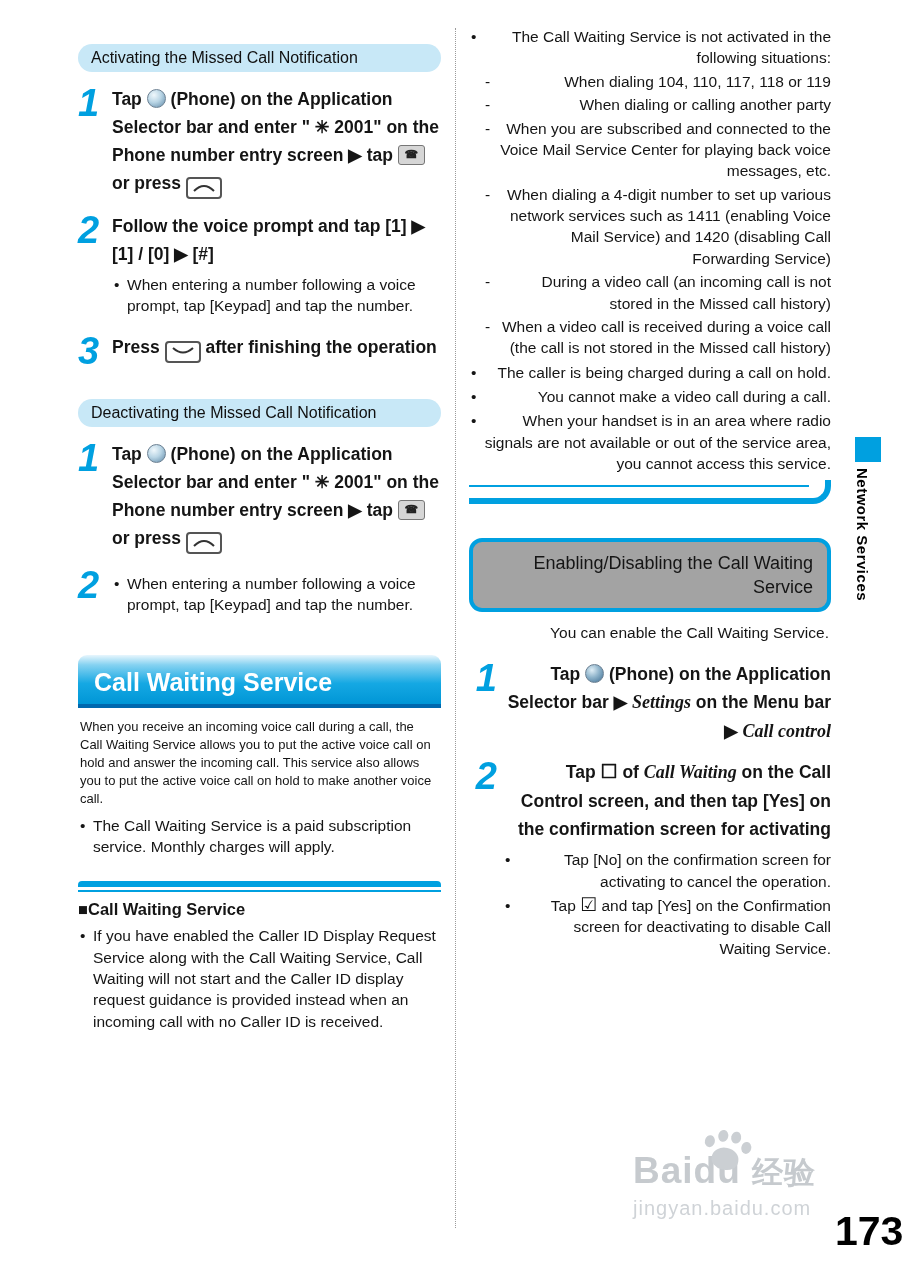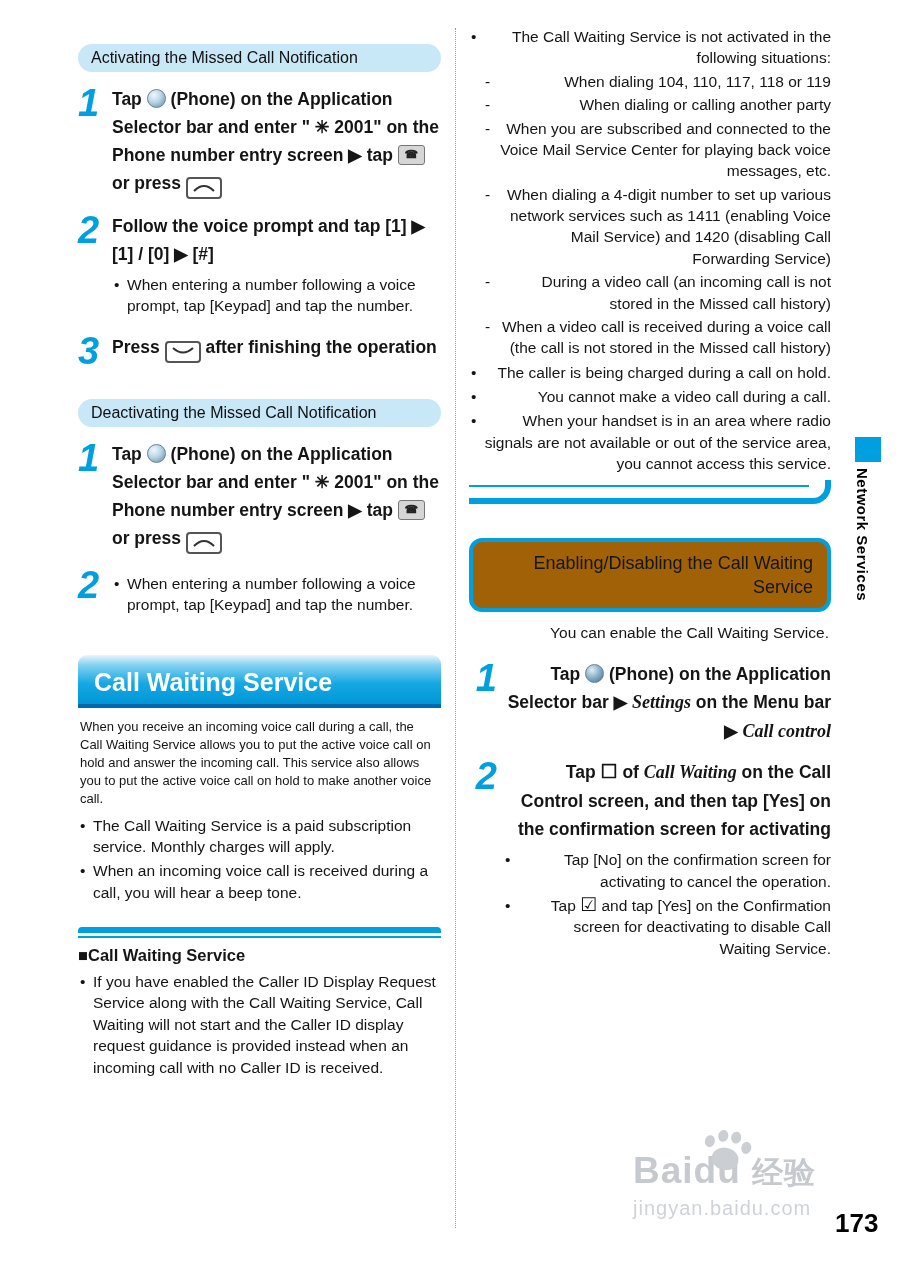--- a/index.html
+++ b/index.html
@@ -41,21 +41,21 @@
   
   .nb-top-thick{height:6px;background:#00a0e0;border-radius:4px 4px 0 0;margin-top:24px;}
   .nb-top-thin{height:2px;background:#00a0e0;margin-top:3px;}
   .nb-title{margin:8px 0 0 0;font-size:16.5px;font-weight:bold;}
   .nb-close{height:18px;margin-top:5px;position:relative;
     border-bottom:6px solid #00a0e0;border-right:6px solid #00a0e0;border-bottom-right-radius:18px;}
   .nb-close::before{content:"";position:absolute;left:0;right:16px;top:5px;border-top:2px solid #00a0e0;}
 
   
   .blue-box{margin-top:34px;border:4px solid #00a0e0;border-radius:13px;padding:9px 14px;
-    font-size:18px;line-height:1.35;background:#a16207;}
+    font-size:18px;line-height:1.35;background:#a3a3a3;}
   .intro-text{margin:10px 2px 0 2px;font-size:15.5px;line-height:1.4;}
 
   
   .icon-globe{display:inline-block;width:17px;height:17px;border-radius:50%;vertical-align:-3px;
     background:radial-gradient(circle at 35% 30%,#f0f8fc 0%,#b9d5e5 45%,#5e88a7 100%);
     border:1px solid #6b8092;}
   .icon-globe.dark{background:radial-gradient(circle at 35% 30%,#dfeef6 0%,#8fb4cb 45%,#3d6d92 100%);}
   .icon-key{display:inline-block;width:25px;height:18px;background:#d6d6d6;border:1px solid #767676;
     border-radius:3px;vertical-align:-4px;text-align:center;line-height:16px;font-size:11px;color:#222;overflow:hidden;}
   .icon-hardkey{display:inline-block;width:32px;height:18px;background:#fff;border:2px solid #555;
@@ -74,21 +74,21 @@
   .wm-cn{font-size:31px;}
   .wm-url{font-size:20px;margin-top:3px;letter-spacing:1px;color:#cdd1d5;}
   .wm-paw{position:absolute;left:70px;top:-20px;width:48px;height:44px;transform:rotate(12deg);}
   .wm-paw i{position:absolute;background:#c9cdd1;border-radius:50%;}
   .wm-paw .pad{left:10px;top:18px;width:27px;height:22px;border-radius:50% 50% 46% 46%;}
   .wm-paw .t1{left:0;top:9px;width:10px;height:12px;}
   .wm-paw .t2{left:12px;top:1px;width:10px;height:12px;}
   .wm-paw .t3{left:25px;top:0;width:10px;height:12px;}
   .wm-paw .t4{left:37px;top:8px;width:10px;height:12px;}
 
-  .page-num{position:absolute;left:835px;top:1208px;font-size:26px;font-weight:bold;color:#000;}
+  .page-num{position:absolute;left:835px;top:1208px;font-size:41px;font-weight:bold;color:#000;}
 </style>
 </head>
 <body>
 
 <div class="sheet">
 
   <div class="divider"></div>
 
   <div class="col col-left">
 
@@ -147,21 +147,20 @@
     </div>
 
     <div class="big-header">
       <span>Call Waiting Service</span>
     </div>
 
     <p class="body-text">When you receive an incoming voice call during a call, the Call Waiting Service allows you to put the active voice call on hold and answer the incoming call. This service also allows you to put the active voice call on hold to make another voice call.</p>
 
     <ul class="bullets body-bullets">
       <li>The Call Waiting Service is a paid subscription service. Monthly charges will apply.</li>
-      <li>When an incoming voice call is received during a call, you will hear a beep tone.</li>
     </ul>
 
     <div>
       <div class="nb-top-thick"></div>
       <div class="nb-top-thin"></div>
       <p class="nb-title">■Call Waiting Service</p>
       <ul class="bullets">
         <li>If you have enabled the Caller ID Display Request Service along with the Call Waiting Service, Call Waiting will not start and the Caller ID display request guidance is provided instead when an incoming call with no Caller ID is received.</li>
       </ul>
     </div>

